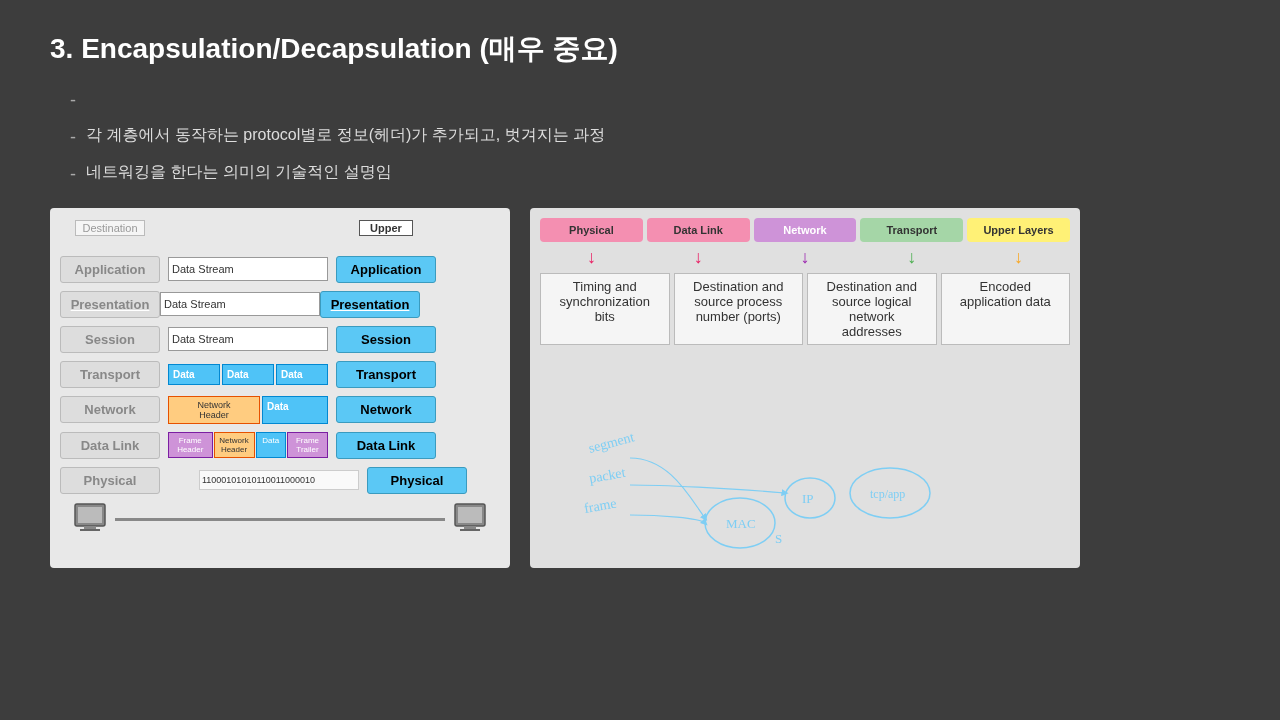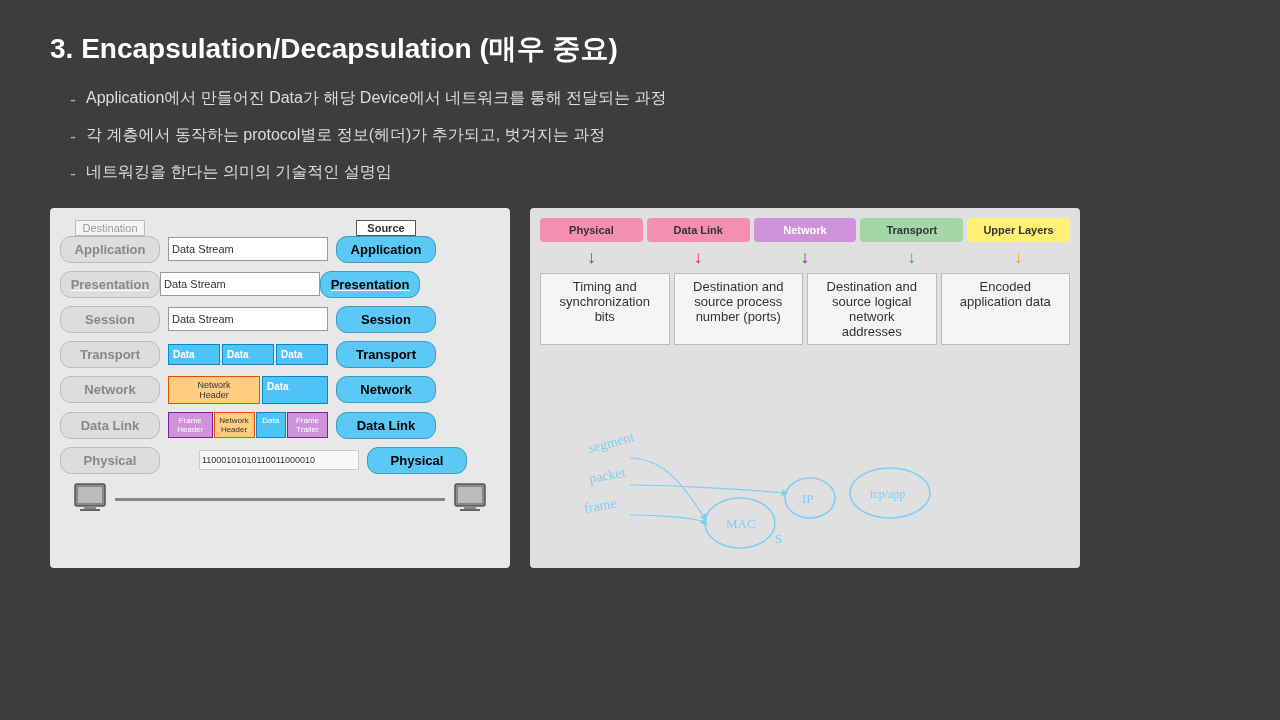--- a/index.html
+++ b/index.html
@@ -51,21 +51,21 @@
       border-radius: 4px;
       width: 460px;
       height: 360px;
       position: relative;
       padding: 10px;
       display: flex;
       flex-direction: column;
     }
     .layer-box {
       border: 1.5px solid #666;
-      border-radius: 11px;
+      border-radius: 3px;
       text-align: center;
       padding: 5px 3px;
       font-size: 13px;
       font-weight: bold;
       background: #f0f0f0;
       color: #333;
     }
     .layer-box.src {
       background: #5bc8f5;
       color: #000;
@@ -224,43 +224,42 @@
   </style>
 </head>
 <body>
 
 <div class="slide">
   <div class="title">3. Encapsulation/Decapsulation (매우 중요)</div>
 
   <div class="bullets">
     <div class="bullet">
       <span class="bullet-dash">-</span>
-      <span>Application에서 만들어진 Data가 해당 Device에서 네트워크를 통해 전달되는 과정</span>
     </div>
     <div class="bullet">
       <span class="bullet-dash">-</span>
       <span>각 계층에서 동작하는 protocol별로 정보(헤더)가 추가되고, 벗겨지는 과정</span>
     </div>
     <div class="bullet">
       <span class="bullet-dash">-</span>
       <span>네트워킹을 한다는 의미의 기술적인 설명임</span>
     </div>
   </div>
 
   <div class="diagrams-row">
 
     <div class="left-diagram">
 
-      <div style="display:flex; gap:8px; margin-bottom:0;">
+      <div style="display:flex; gap:8px; margin-bottom:20px;">
         <div style="width:100px; text-align:center;">
           <span style="font-size:11px; color:#999; border:1px solid #bbb; padding:1px 6px; background:#f5f5f5;">Destination</span>
         </div>
         <div style="width:160px;"></div>
         <div style="width:100px; text-align:center;">
-          <span style="font-size:11px; color:#333; border:1px solid #555; padding:1px 10px; background:#fff; font-weight:bold;">Source</span>
+          <span style="font-size:11px; color:#333; border:1px solid #555; padding:1px 10px; background:#fff; font-weight:bold;">Upper</span>
         </div>
       </div>
 
       <div style="display:flex; gap:8px; flex-direction:column;">
 
         <div style="display:flex; gap:8px; align-items:center;">
           <div class="layer-box dest-dim" style="width:100px;">Application</div>
           <div class="data-stream-box" style="width:160px;">Data Stream</div>
           <div class="layer-box src" style="width:100px;">Application</div>
         </div>

